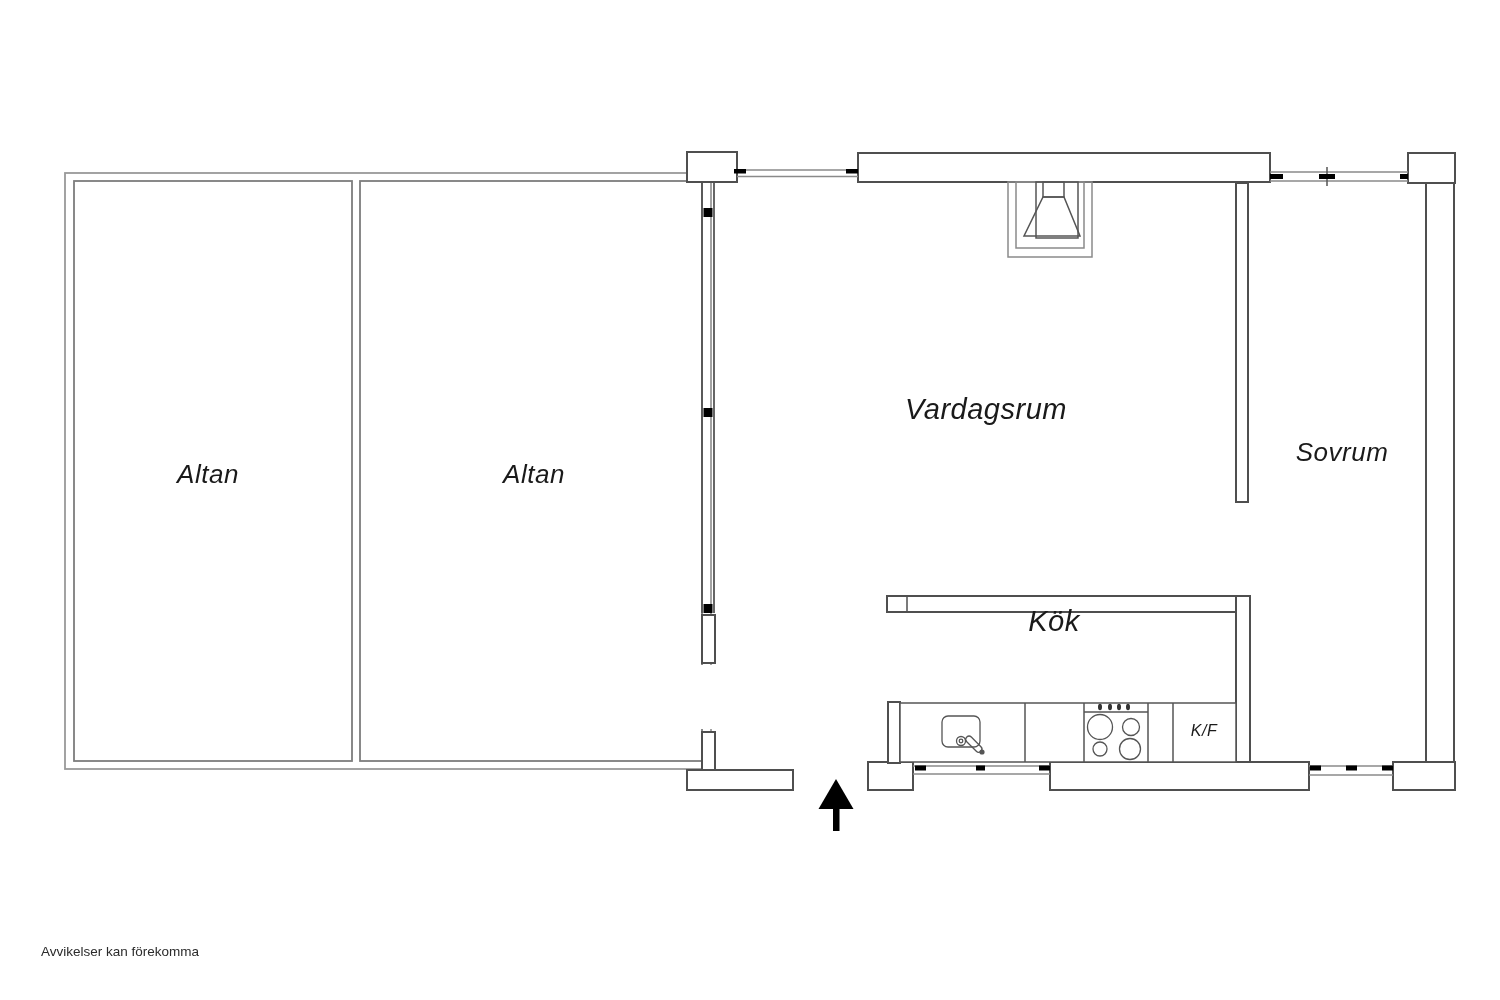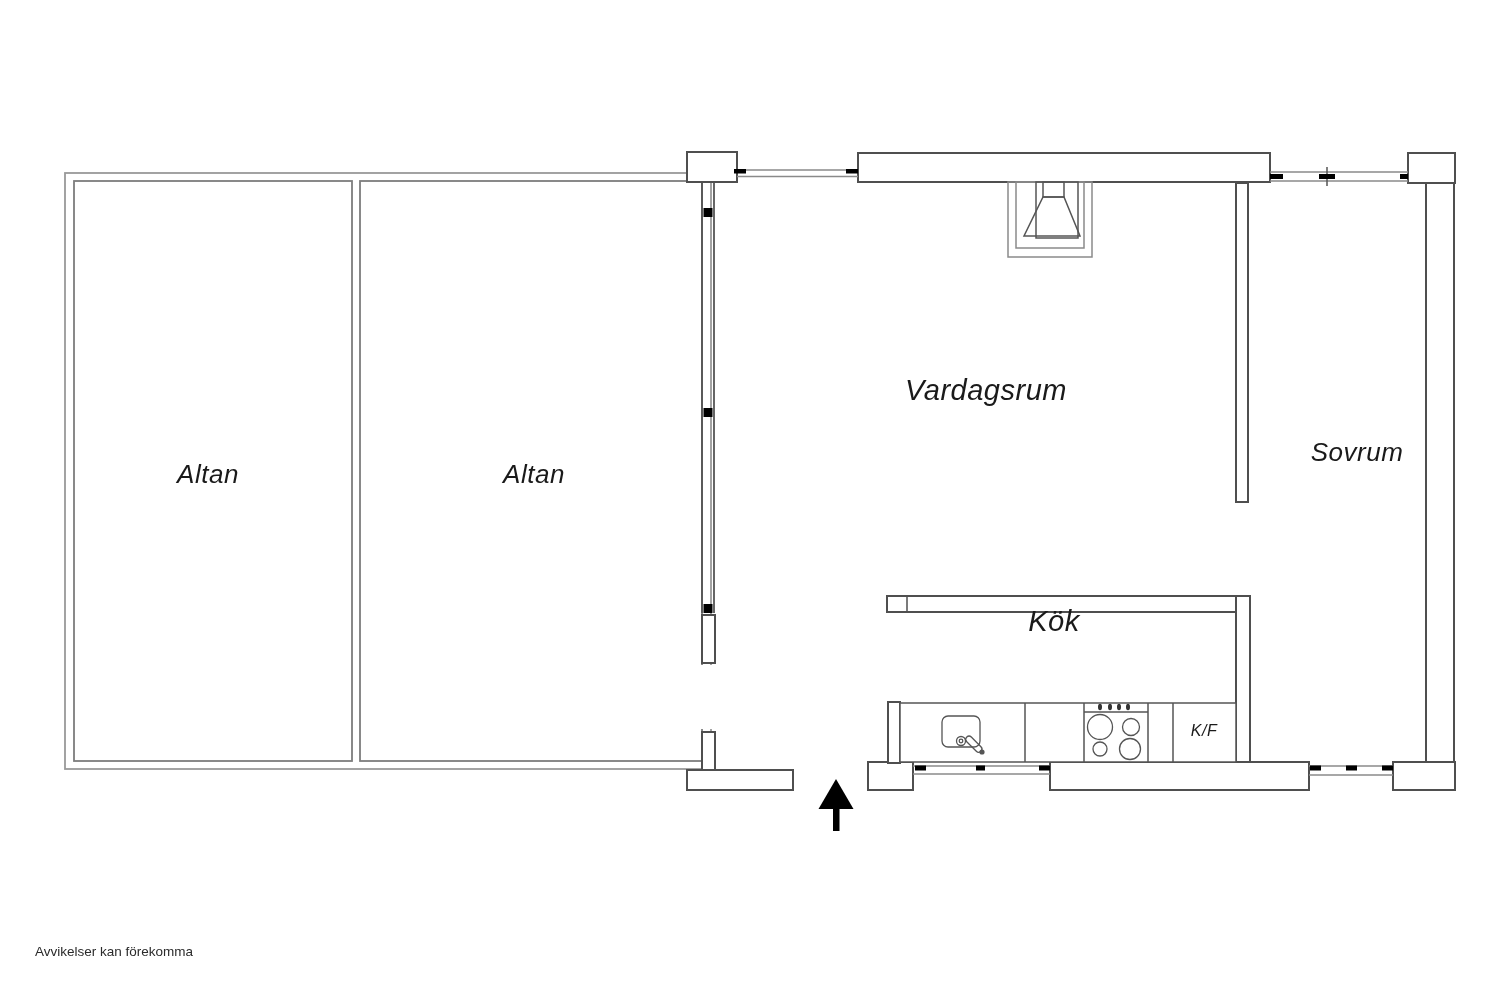--- a/index.html
+++ b/index.html
@@ -26,21 +26,21 @@
     font-style: italic;
     color: #1a1a1a;
     white-space: nowrap;
     letter-spacing: 0.5px;
   }
   .lbl-large  { font-size: 29px; }
   .lbl-medium { font-size: 26px; }
   .lbl-small  { font-size: 16px; }
   .disclaimer {
     position: absolute;
-    left: 35px;
+    left: 41px;
     top: 944px;
     font-size: 13.5px;
     color: #2b2b2b;
     font-style: normal;
   }
 </style>
 </head>
 <body>
 
 <div class="plan-page">
@@ -155,22 +155,22 @@
     <g fill="#000000">
       <polygon points="836,779 853.5,809 818.5,809"></polygon>
       <rect x="833" y="809" width="6.5" height="22"></rect>
     </g>
   </svg>
 
   <div class="room-label lbl-medium" style="left:208px; top:474px;">Altan</div>
 
   <div class="room-label lbl-medium" style="left:534px; top:474px;">Altan</div>
 
-  <div class="room-label lbl-large" style="left:986px; top:390px;text-align:right;">Vardagsrum</div>
+  <div class="room-label lbl-large" style="left:986px; top:409px;text-align:right;">Vardagsrum</div>
 
-  <div class="room-label lbl-medium" style="left:1342px; top:452px;margin-left:15px;">Sovrum</div>
+  <div class="room-label lbl-medium" style="left:1342px; top:452px;">Sovrum</div>
 
   <div class="room-label lbl-large" style="left:1054px; top:621px;">Kök</div>
 
   <div class="room-label lbl-small" style="left:1204px; top:731px;">K/F</div>
 
   <div class="disclaimer">Avvikelser kan förekomma</div>
 </div>
 
 </body></html>

